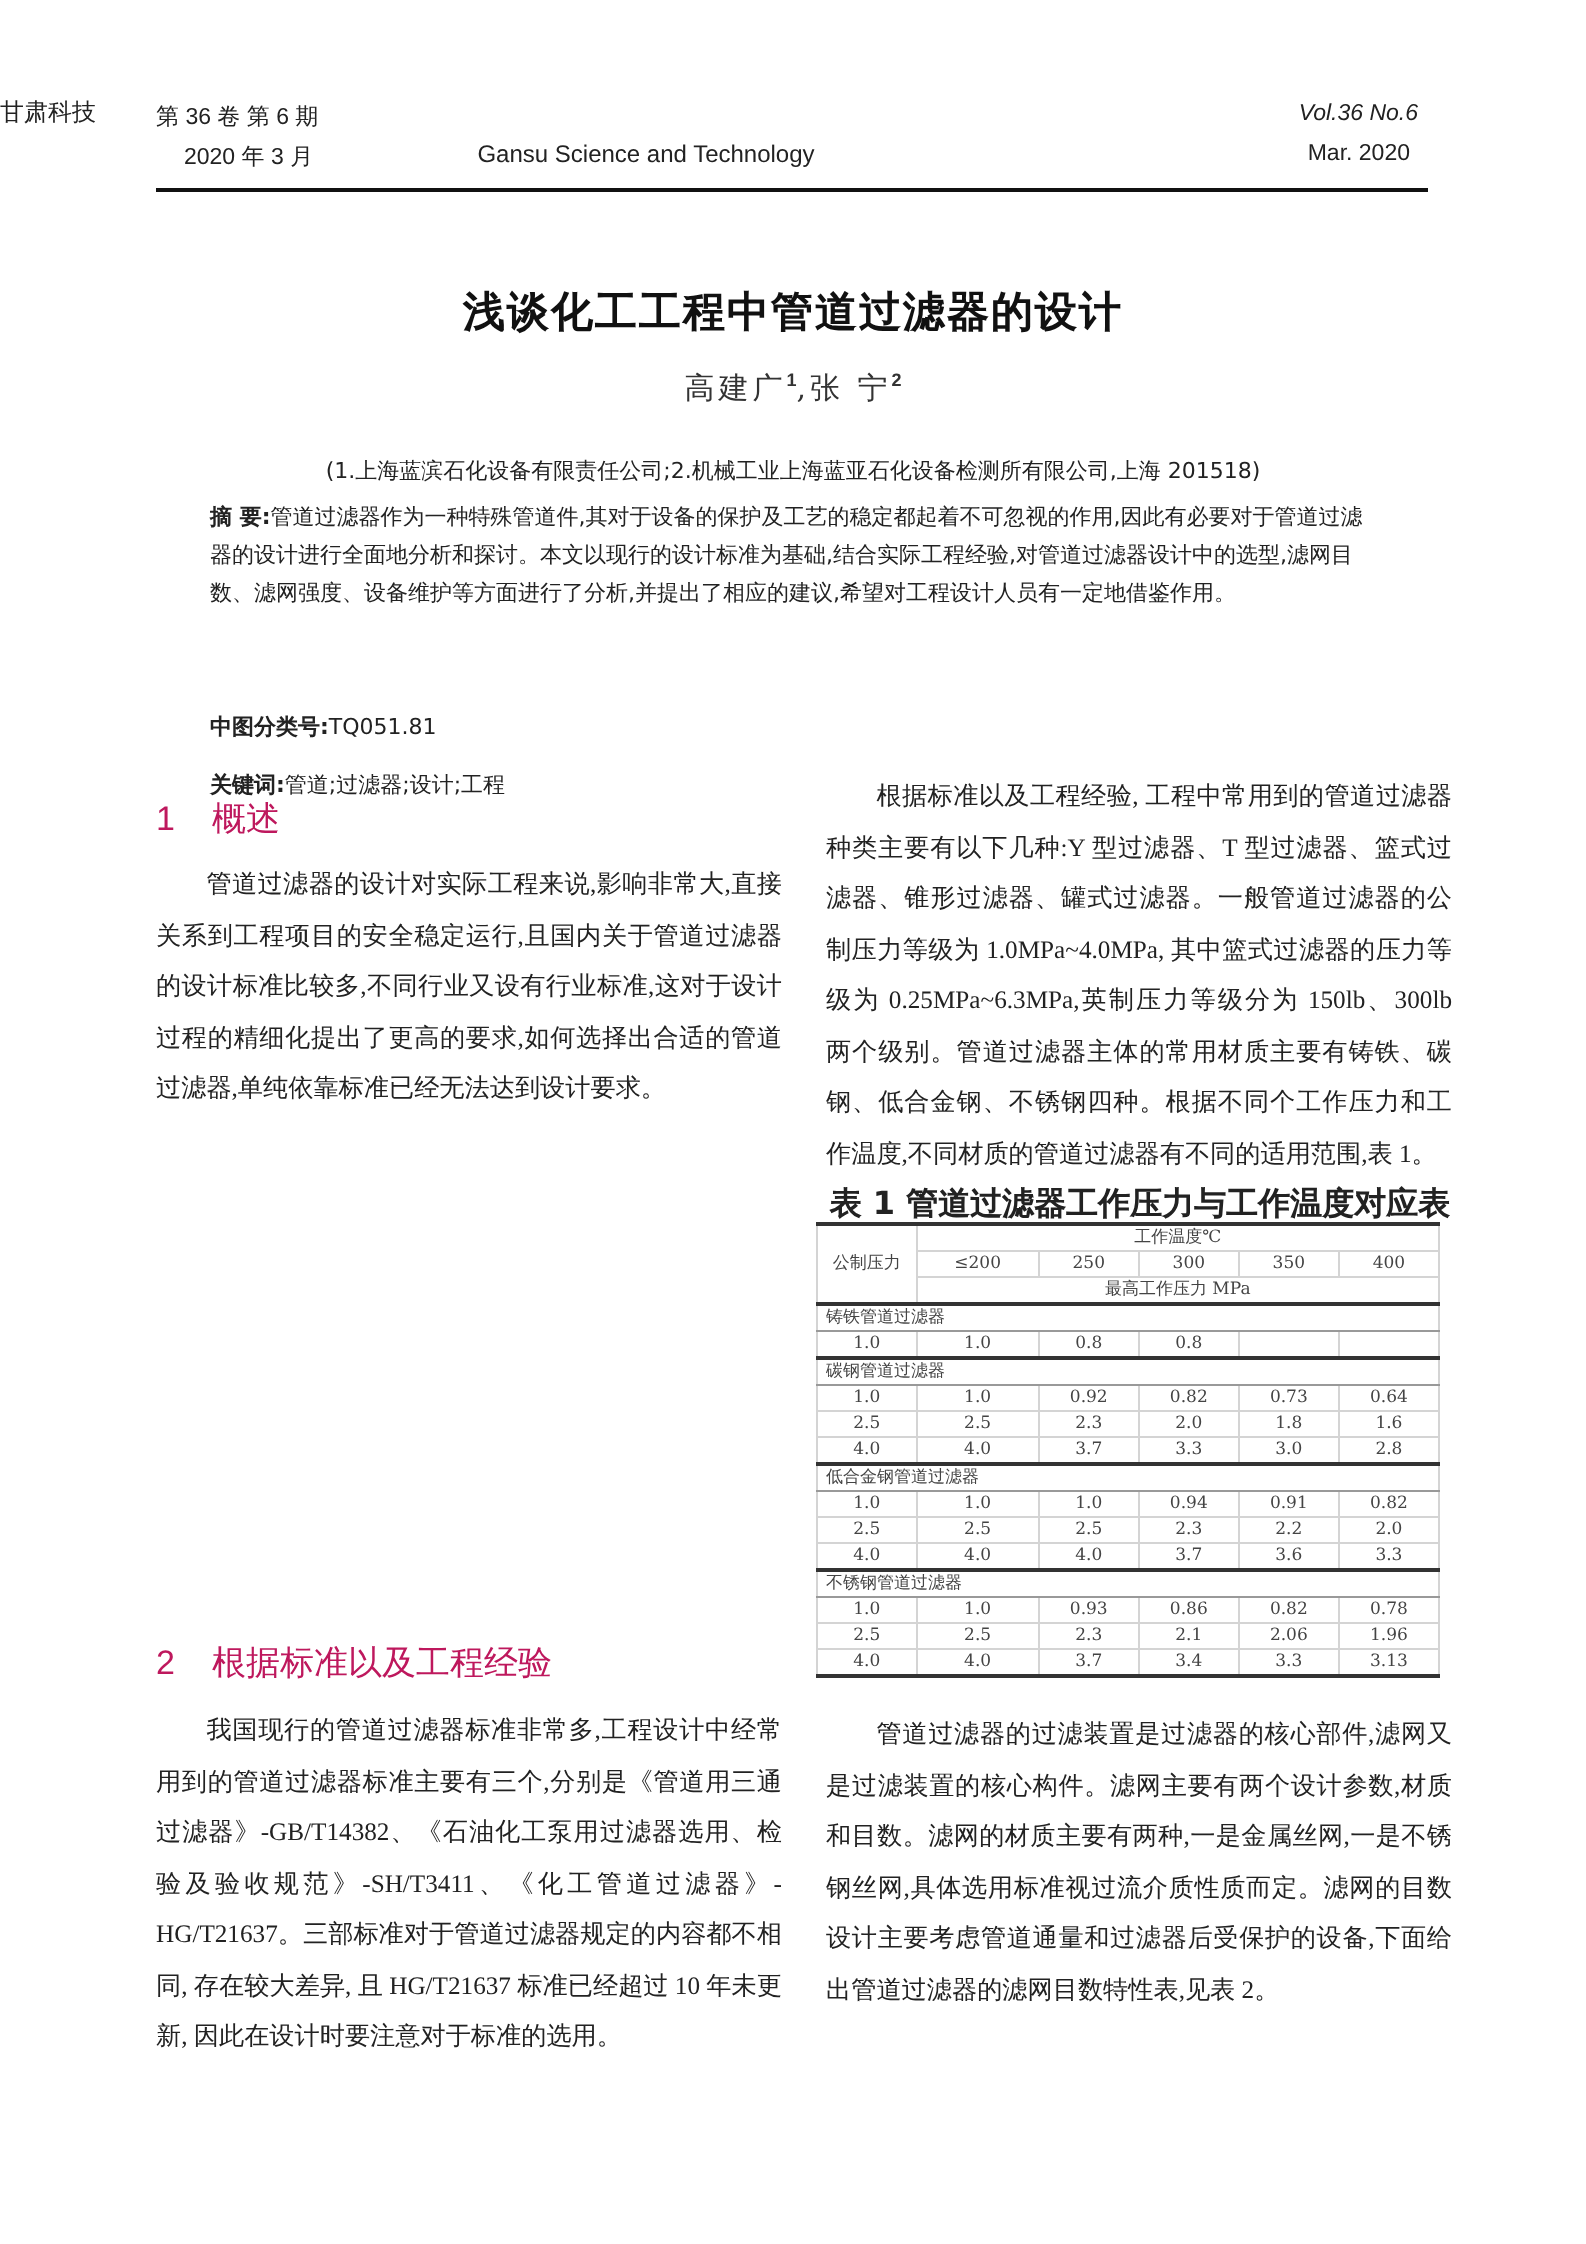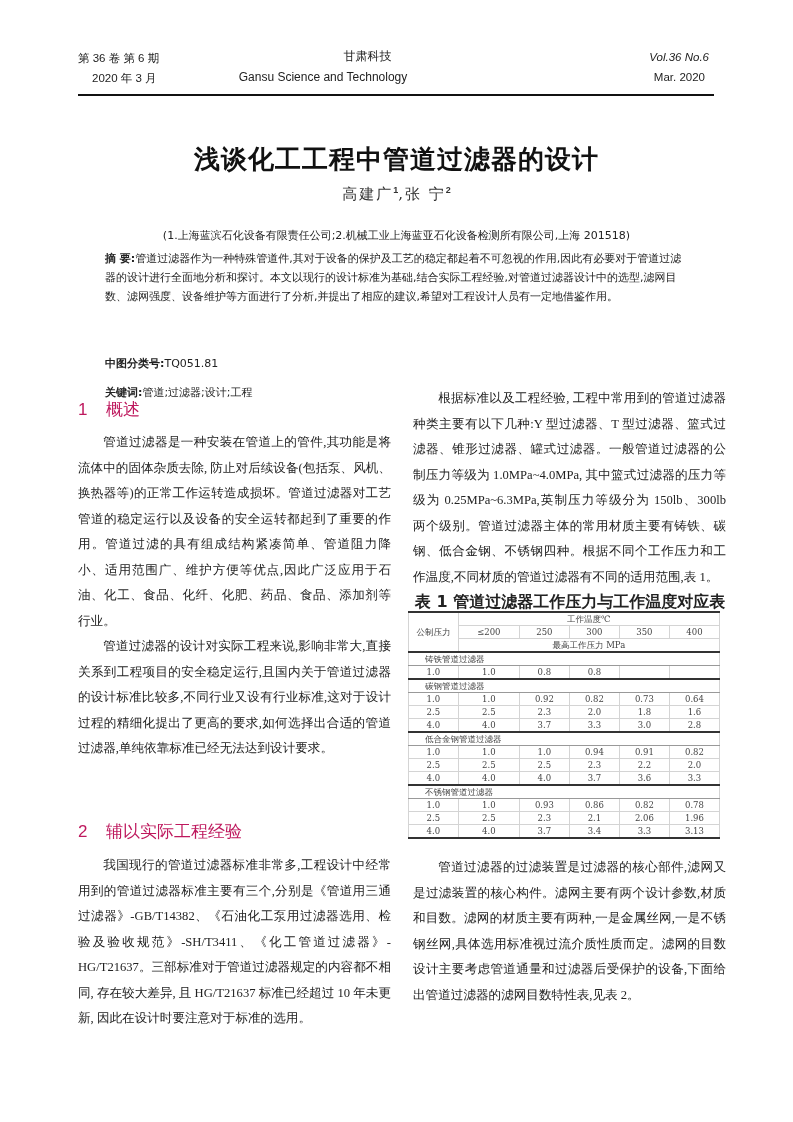--- a/index.html
+++ b/index.html
@@ -1,45 +1,45 @@
 <!DOCTYPE html>
 <html><head>
 <meta charset="utf-8">
 <style>
   html,body{margin:0;padding:0;background:#fff;}
   body{width:793px;height:1122px;position:relative;overflow:hidden;font-family:"DejaVu Serif","Liberation Serif",serif;color:#222;}
   .abs{position:absolute;}
   .hdr{font-family:"Liberation Sans","DejaVu Sans",sans-serif;font-size:11.5px;color:#222;}
   .hdr-rule{position:absolute;left:78px;top:94px;width:636px;height:2px;background:#111;}
-  .title{left:0;width:793px;top:142px;text-align:center;font-family:"DejaVu Sans",sans-serif;font-size:26px;font-weight:bold;color:#111;letter-spacing:1px;}
+  .title{left:0;width:793px;top:142px;text-align:center;font-family:"DejaVu Sans",sans-serif;font-size:21px;font-weight:bold;color:#111;letter-spacing:1px;}
   .authors{left:0;width:793px;top:185px;text-align:center;font-size:15px;letter-spacing:2px;color:#333;}
   .authors sup{font-family:"Liberation Sans",sans-serif;font-weight:bold;font-size:9px;letter-spacing:0;}
   .affil{left:0;width:793px;top:228px;text-align:center;font-size:11px;color:#222;font-family:"DejaVu Sans",sans-serif;}
   .abstract{left:105px;width:585px;top:249px;font-size:11px;line-height:19px;font-family:"DejaVu Sans",sans-serif;color:#222;}
   .abstract b{font-weight:bold;}
   .meta{left:105px;font-size:11px;font-family:"DejaVu Sans",sans-serif;color:#222;}
   .col{font-size:12.6px;line-height:25.5px;text-align:justify;color:#222;font-family:Liberation Serif, serif;}
   .col p{margin:0;text-indent:2em;}
   .lcol{left:78px;width:313px;}
   .rcol{left:413px;width:313px;}
   .sec{font-family:"DejaVu Sans",sans-serif;font-size:17px;color:#be185d;}
   .sec .num{display:inline-block;width:28px;font-family:"Liberation Sans",sans-serif;}
   .tcap{left:405px;width:330px;top:592px;text-align:center;font-family:"DejaVu Sans",sans-serif;font-weight:bold;font-size:16px;color:#222;}
   table.t1{position:absolute;left:408px;top:611px;width:312px;border-collapse:collapse;font-size:8.5px;color:#444;font-family:"DejaVu Serif",serif;}
   table.t1 td{border:1px solid #d4d4d4;text-align:center;padding:0;height:12px;line-height:12px;}
   table.t1 tr.top td{border-top:2px solid #333;}
-  table.t1 tr.grp td{text-align:left;border-top:2px solid #333;border-bottom:1px solid #999;padding-left:16px;}
+  table.t1 tr.grp td{text-align:left;border-top:2px solid #333;border-bottom:1px solid #999;padding-left:4px;}
   table.t1 tr.last td{border-bottom:2px solid #333;}
 </style>
 </head>
 <body>
 
 <div class="abs hdr" style="left:78px;top:51px;">第 36 卷   第 6 期</div>
 <div class="abs hdr" style="left:92px;top:71px;">2020 年 3 月</div>
-<div class="abs hdr" style="left:0;width:735px;text-align:center;top:48px;font-family:'DejaVu Serif',serif;font-size:12px;">甘肃科技</div>
+<div class="abs hdr" style="left:0;width:735px;top:48px;font-family:'DejaVu Serif',serif;font-size:12px;">甘肃科技</div>
 <div class="abs hdr" style="left:0;width:646px;text-align:center;top:70px;font-size:12px;">Gansu Science and Technology</div>
 <div class="abs hdr" style="right:84px;top:51px;font-style:italic;">Vol.36   No.6</div>
 <div class="abs hdr" style="right:88px;top:71px;">Mar. 2020</div>
 <div class="hdr-rule"></div>
 
 <div class="abs title">浅谈化工工程中管道过滤器的设计</div>
 <div class="abs authors">
   <span>高建广</span><sup>1</sup><span>,</span><span>张   宁</span><sup>2</sup>
 </div>
 <div class="abs affil">(1.上海蓝滨石化设备有限责任公司;2.机械工业上海蓝亚石化设备检测所有限公司,上海  201518)</div>
@@ -51,25 +51,24 @@
   <b>关键词:</b><span>管道;过滤器;设计;工程</span>
 </div>
 <div class="abs meta" style="top:356px;">
   <b>中图分类号:</b><span>TQ051.81</span>
 </div>
 
 <div class="abs sec" style="left:78px;top:398px;">
   <span class="num">1</span><span>概述</span>
 </div>
 <div class="abs col lcol" style="top:430px;">
-  <p>管道过滤器是一种安装在管道上的管件,其功能是将流体中的固体杂质去除, 防止对后续设备(包括泵、风机、换热器等)的正常工作运转造成损坏。管道过滤器对工艺管道的稳定运行以及设备的安全运转都起到了重要的作用。管道过滤的具有组成结构紧凑简单、管道阻力降小、适用范围广、维护方便等优点,因此广泛应用于石油、化工、食品、化纤、化肥、药品、食品、添加剂等行业。</p>
   <p>管道过滤器的设计对实际工程来说,影响非常大,直接关系到工程项目的安全稳定运行,且国内关于管道过滤器的设计标准比较多,不同行业又设有行业标准,这对于设计过程的精细化提出了更高的要求,如何选择出合适的管道过滤器,单纯依靠标准已经无法达到设计要求。</p>
 </div>
 <div class="abs sec" style="left:78px;top:820px;">
-  <span class="num">2</span><span>辅以实际工程经验</span>
+  <span class="num">2</span><span>根据标准以及工程经验</span>
 </div>
 <div class="abs col lcol" style="top:853px;">
   <p>我国现行的管道过滤器标准非常多,工程设计中经常用到的管道过滤器标准主要有三个,分别是《管道用三通过滤器》-GB/T14382、《石油化工泵用过滤器选用、检验及验收规范》-SH/T3411、《化工管道过滤器》-HG/T21637。三部标准对于管道过滤器规定的内容都不相同, 存在较大差异, 且 HG/T21637 标准已经超过 10 年未更新, 因此在设计时要注意对于标准的选用。</p>
 </div>
 
 <div class="abs col rcol" style="top:386px;">
   <p>根据标准以及工程经验, 工程中常用到的管道过滤器种类主要有以下几种:Y 型过滤器、T 型过滤器、篮式过滤器、锥形过滤器、罐式过滤器。一般管道过滤器的公制压力等级为 1.0MPa~4.0MPa, 其中篮式过滤器的压力等级为 0.25MPa~6.3MPa,英制压力等级分为 150lb、300lb 两个级别。管道过滤器主体的常用材质主要有铸铁、碳钢、低合金钢、不锈钢四种。根据不同个工作压力和工作温度,不同材质的管道过滤器有不同的适用范围,表 1。</p>
 </div>
 
 <div class="abs tcap">表 1   管道过滤器工作压力与工作温度对应表</div>

